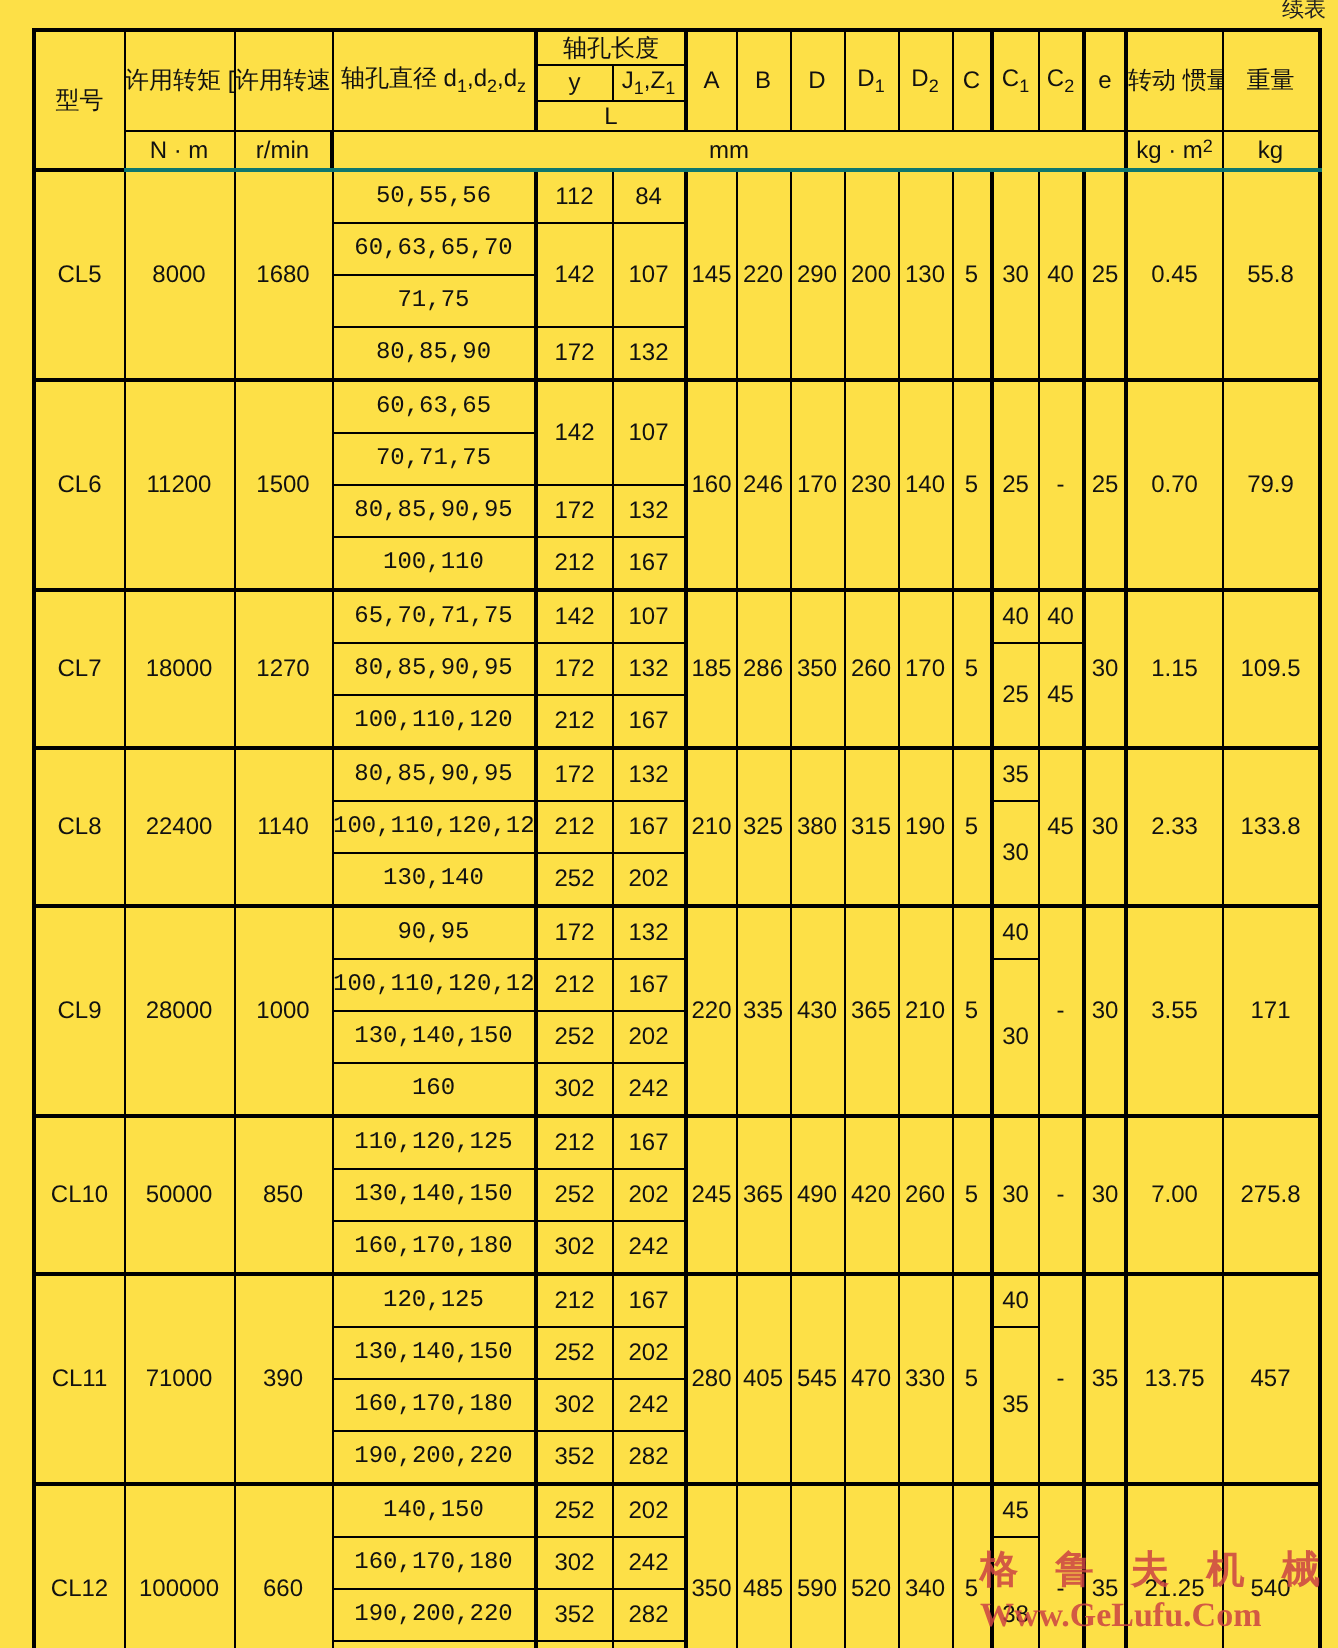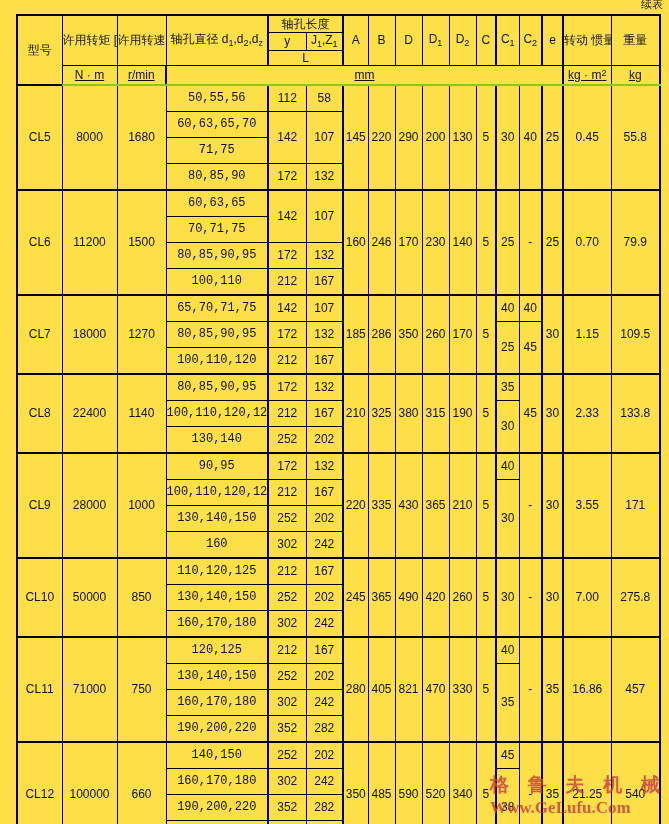--- a/index.html
+++ b/index.html
@@ -8,21 +8,21 @@
 
   #continued{position:absolute;top:-3px;right:6px;font-size:11px;color:#222;}
 
   table.spec{position:absolute;left:16px;top:14px;width:643px;border-collapse:collapse;table-layout:fixed;
     border:2px solid #000;}
   .spec th,.spec td{border:1px solid #000;font-size:12px;text-align:center;vertical-align:middle;
     padding:0;line-height:1.2;overflow:hidden;white-space:nowrap;font-weight:normal;color:#111;}
   .spec thead tr.r1 th{height:16px;margin-left:37px;}
   .spec thead tr.r2 th{height:16px;}
   .spec thead tr.r3 th{height:14px;}
-  .spec thead tr.units th{height:18px;border-bottom:2px solid #84cc16;text-decoration:underline;}
+  .spec thead tr.units th{height:18px;border-bottom:2px solid #0f766e;}
   .spec tbody td{height:25px;}
   .pre{white-space:pre-line;}
   .dcol{text-align:left;padding-left:10px;font-family:Liberation Mono, monospace;}
   .lb{border-left:2px solid #000 !important;}
   .group-start td{border-top:2px solid #000;}
   sub{font-size:9px;vertical-align:-3px;}
   sup{font-size:9px;vertical-align:3px;}
 
   #watermark{position:absolute;right:2px;bottom:6px;text-align:left;opacity:.85;pointer-events:none;}
   #watermark .wm1{font-size:19px;font-weight:bold;letter-spacing:7px;font-family:"Liberation Serif","DejaVu Serif",serif;}
@@ -93,21 +93,21 @@
         <th>kg</th>
       </tr>
     </thead>
     <tbody>
         <tr class="group-start">
           <td rowspan="4">CL5</td>
           <td rowspan="4">8000</td>
           <td rowspan="4">1680</td>
           <td class="dcol">50,55,56</td>
           <td class="lb">112</td>
-          <td>58</td>
+          <td>84</td>
           <td class="lb" rowspan="4">145</td>
           <td rowspan="4">220</td>
           <td rowspan="4">290</td>
           <td rowspan="4">200</td>
           <td rowspan="4">130</td>
           <td rowspan="4">5</td>
           <td class="lb" rowspan="4">30</td>
           <td rowspan="4">40</td>
           <td class="lb" rowspan="4">25</td>
           <td class="lb" rowspan="4">0.45</td>
@@ -279,34 +279,34 @@
           <td>202</td>
         </tr>
         <tr>
           <td class="dcol">160,170,180</td>
           <td class="lb">302</td>
           <td>242</td>
         </tr>
         <tr class="group-start">
           <td rowspan="4">CL11</td>
           <td rowspan="4">71000</td>
-          <td rowspan="4">750</td>
+          <td rowspan="4">390</td>
           <td class="dcol">120,125</td>
           <td class="lb">212</td>
           <td>167</td>
           <td class="lb" rowspan="4">280</td>
           <td rowspan="4">405</td>
-          <td rowspan="4">821</td>
+          <td rowspan="4">545</td>
           <td rowspan="4">470</td>
           <td rowspan="4">330</td>
           <td rowspan="4">5</td>
           <td class="lb">40</td>
           <td rowspan="4">-</td>
           <td class="lb" rowspan="4">35</td>
-          <td class="lb" rowspan="4">16.86</td>
+          <td class="lb" rowspan="4">13.75</td>
           <td rowspan="4">457</td>
         </tr>
         <tr>
           <td class="dcol">130,140,150</td>
           <td class="lb">252</td>
           <td>202</td>
           <td class="lb" rowspan="3">35</td>
         </tr>
         <tr>
           <td class="dcol">160,170,180</td>

